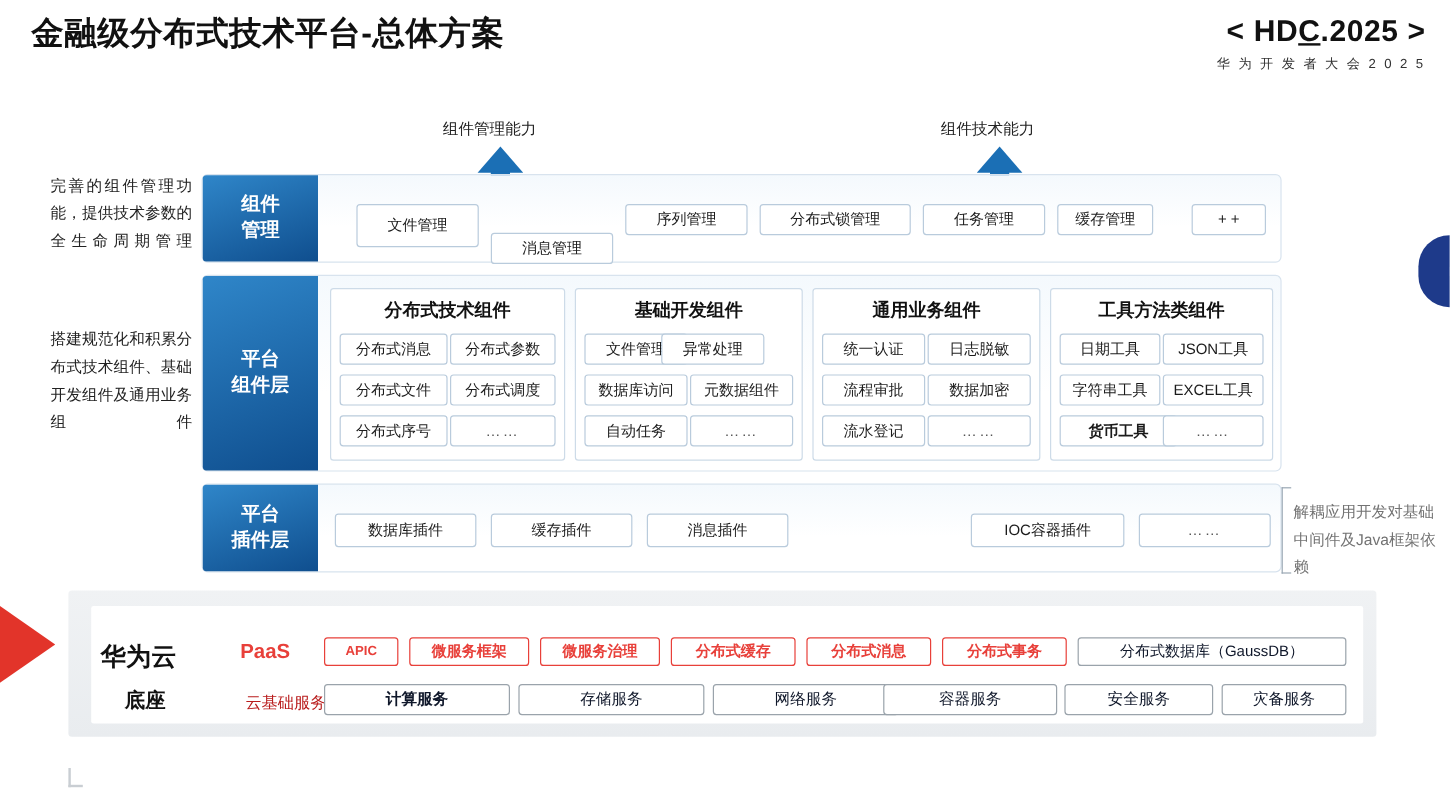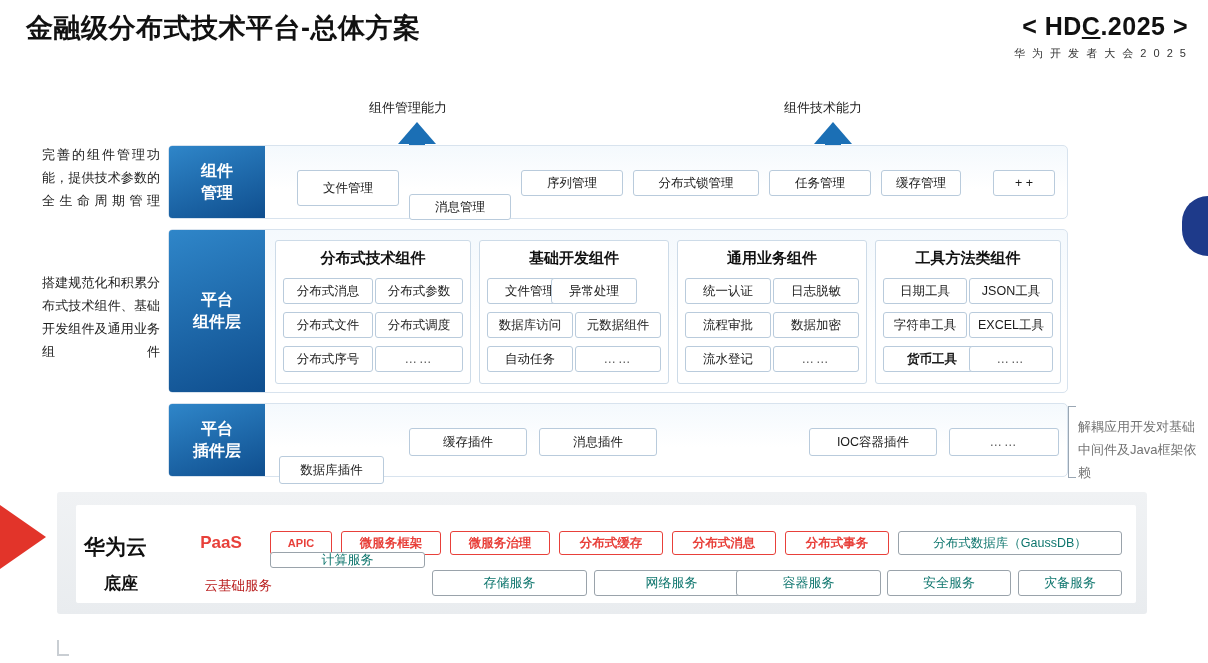--- a/index.html
+++ b/index.html
@@ -205,21 +205,21 @@
     align-items: center;
     justify-content: center;
     white-space: nowrap;
   }
   .chip-plain {
     position: absolute;
     box-sizing: border-box;
     border: 1px solid #9aa3ab;
     border-radius: 3px;
     background: #fff;
-    color: #0f766e;
+    color: #0f172a;
     font-size: 13px;
     display: flex;
     align-items: center;
     justify-content: center;
     white-space: nowrap;
   }
 
   
   #red-arrow {
     position: absolute;
@@ -337,21 +337,21 @@
   <div class="chip dots" style="left:800px; top:116px; width:84px; height:26px;">……</div>
 </div>
 
 <div class="band-outer" style="left:168px; top:403px; width:900px; height:74px;">
   <div class="blue-label" style="width:96px; height:100%;">
     <div>
       <div>平台</div>
       <div>插件层</div>
     </div>
   </div>
-  <div class="chip" style="left:110px; top:24px; width:105px; height:28px;margin-top:28px;">数据库插件</div>
+  <div class="chip" style="left:110px; top:24px; width:118px; height:28px;">数据库插件</div>
   <div class="chip" style="left:240px; top:24px; width:118px; height:28px;">缓存插件</div>
   <div class="chip" style="left:370px; top:24px; width:118px; height:28px;">消息插件</div>
   <div class="chip" style="left:640px; top:24px; width:128px; height:28px;">IOC容器插件</div>
   <div class="chip dots" style="left:780px; top:24px; width:110px; height:28px;">……</div>
 </div>
 
 <div class="brace" style="left:1068px; top:406px; height:72px;"></div>
 <div class="right-note" style="left:1078px; top:415px;">解耦应用开发对基础中间件及Java框架依赖</div>
 
 <div id="blue-edge"></div>
@@ -367,20 +367,20 @@
 <div style="position:absolute; left:172px; top:577px; width:100px; text-align:right; font-size:13.5px; color:#b91c1c;">云基础服务</div>
 
 <div class="chip-red" style="left:270px; top:531px; width:62px; height:24px; font-size:11px;">APIC</div>
 <div class="chip-red" style="left:341px; top:531px; width:100px; height:24px;">微服务框架</div>
 <div class="chip-red" style="left:450px; top:531px; width:100px; height:24px;">微服务治理</div>
 <div class="chip-red" style="left:559px; top:531px; width:104px; height:24px;">分布式缓存</div>
 <div class="chip-red" style="left:672px; top:531px; width:104px; height:24px;">分布式消息</div>
 <div class="chip-red" style="left:785px; top:531px; width:104px; height:24px;">分布式事务</div>
 <div class="chip-plain" style="left:898px; top:531px; width:224px; height:24px; font-size:12.5px;">分布式数据库（GaussDB）</div>
 
-<div class="chip-plain" style="left:270px; top:552px; width:155px; height:16px;">计算服务</div>
+<div class="chip-plain" style="left:270px; top:570px; width:155px; height:26px;font-weight:bold;">计算服务</div>
 <div class="chip-plain" style="left:432px; top:570px; width:155px; height:26px;">存储服务</div>
 <div class="chip-plain" style="left:594px; top:570px; width:155px; height:26px;">网络服务</div>
 <div class="chip-plain" style="left:736px; top:570px; width:145px; height:26px;">容器服务</div>
 <div class="chip-plain" style="left:887px; top:570px; width:124px; height:26px;">安全服务</div>
 <div class="chip-plain" style="left:1018px; top:570px; width:104px; height:26px;">灾备服务</div>
 
 <div id="bottom-tick"></div>
 
 </body></html>

